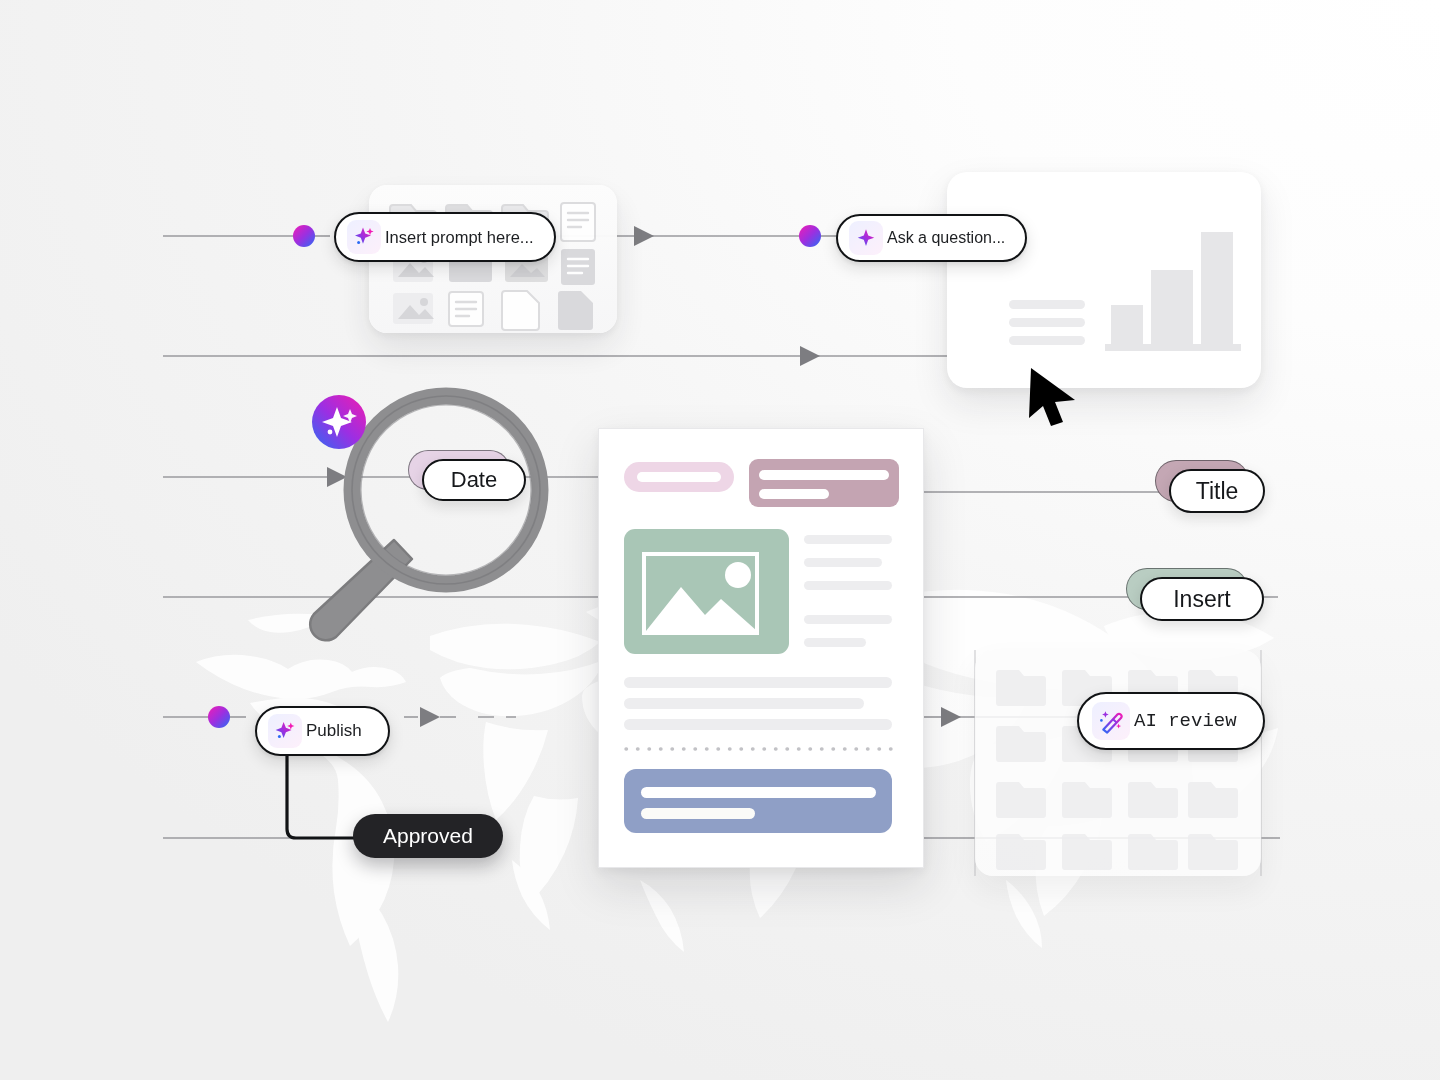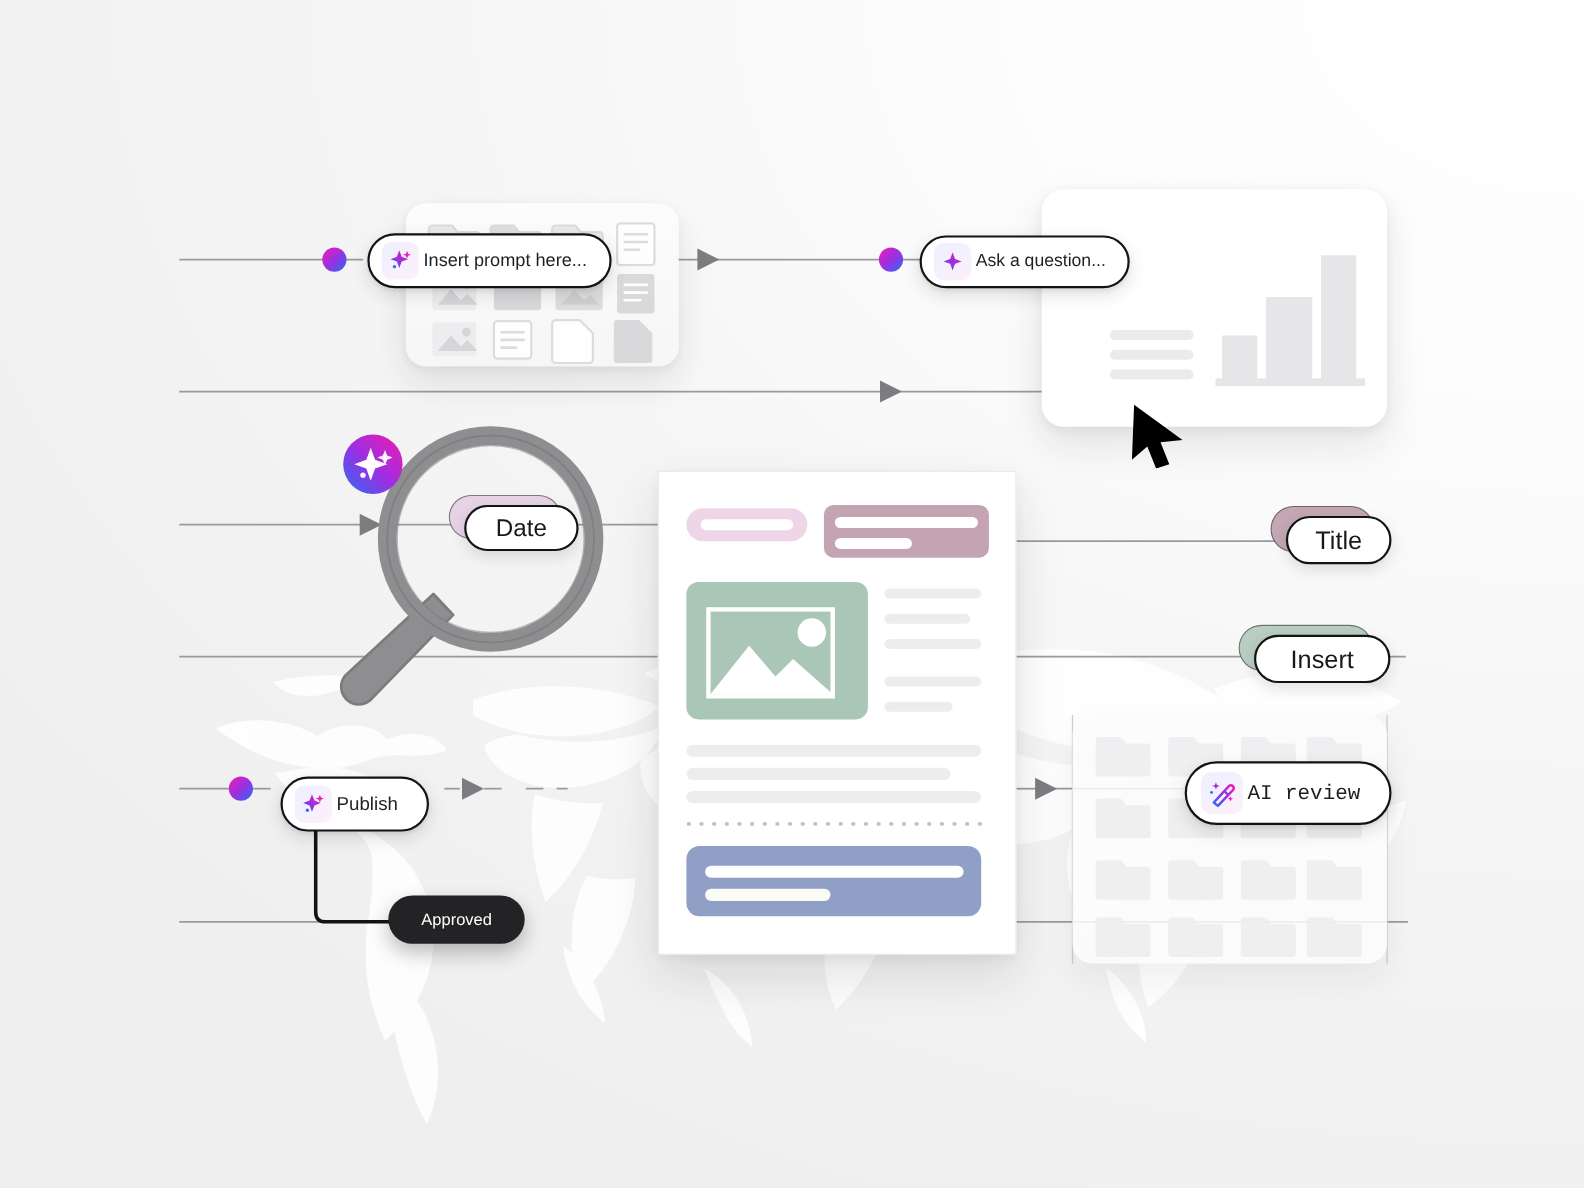--- a/index.html
+++ b/index.html
@@ -59,21 +59,21 @@
   #pill-date .back{background:#e6d3e6;}
   #pill-date .front span{font-size:22px;}
   #pill-title{left:1155px;top:460px;width:92px;height:40px;}
   #pill-title .back{background:#c4a7b4;}
   #pill-image{left:1126px;top:568px;width:120px;height:40px;}
   #pill-image .back{background:#b9cdc2;}
 
   #chip-approved{
     position:absolute;left:353px;top:814px;height:44px;padding:0 30px;
     display:flex;align-items:center;border-radius:999px;
-    background:#232326;color:#ffffff;font-size:15px;
+    background:#232326;color:#ffffff;font-size:21px;
     box-shadow:0 8px 18px rgba(15,16,20,.28);z-index:45;
   }
 
   
   .card{
     position:absolute;background:#ffffff;border-radius:18px;
     box-shadow:0 16px 36px rgba(30,32,38,.10), 0 3px 10px rgba(30,32,38,.06);
   }
   #card-files{left:369px;top:185px;width:248px;height:148px;
     background:linear-gradient(180deg,#fdfdfd 0%,#f7f7f8 100%);opacity:.97;}

